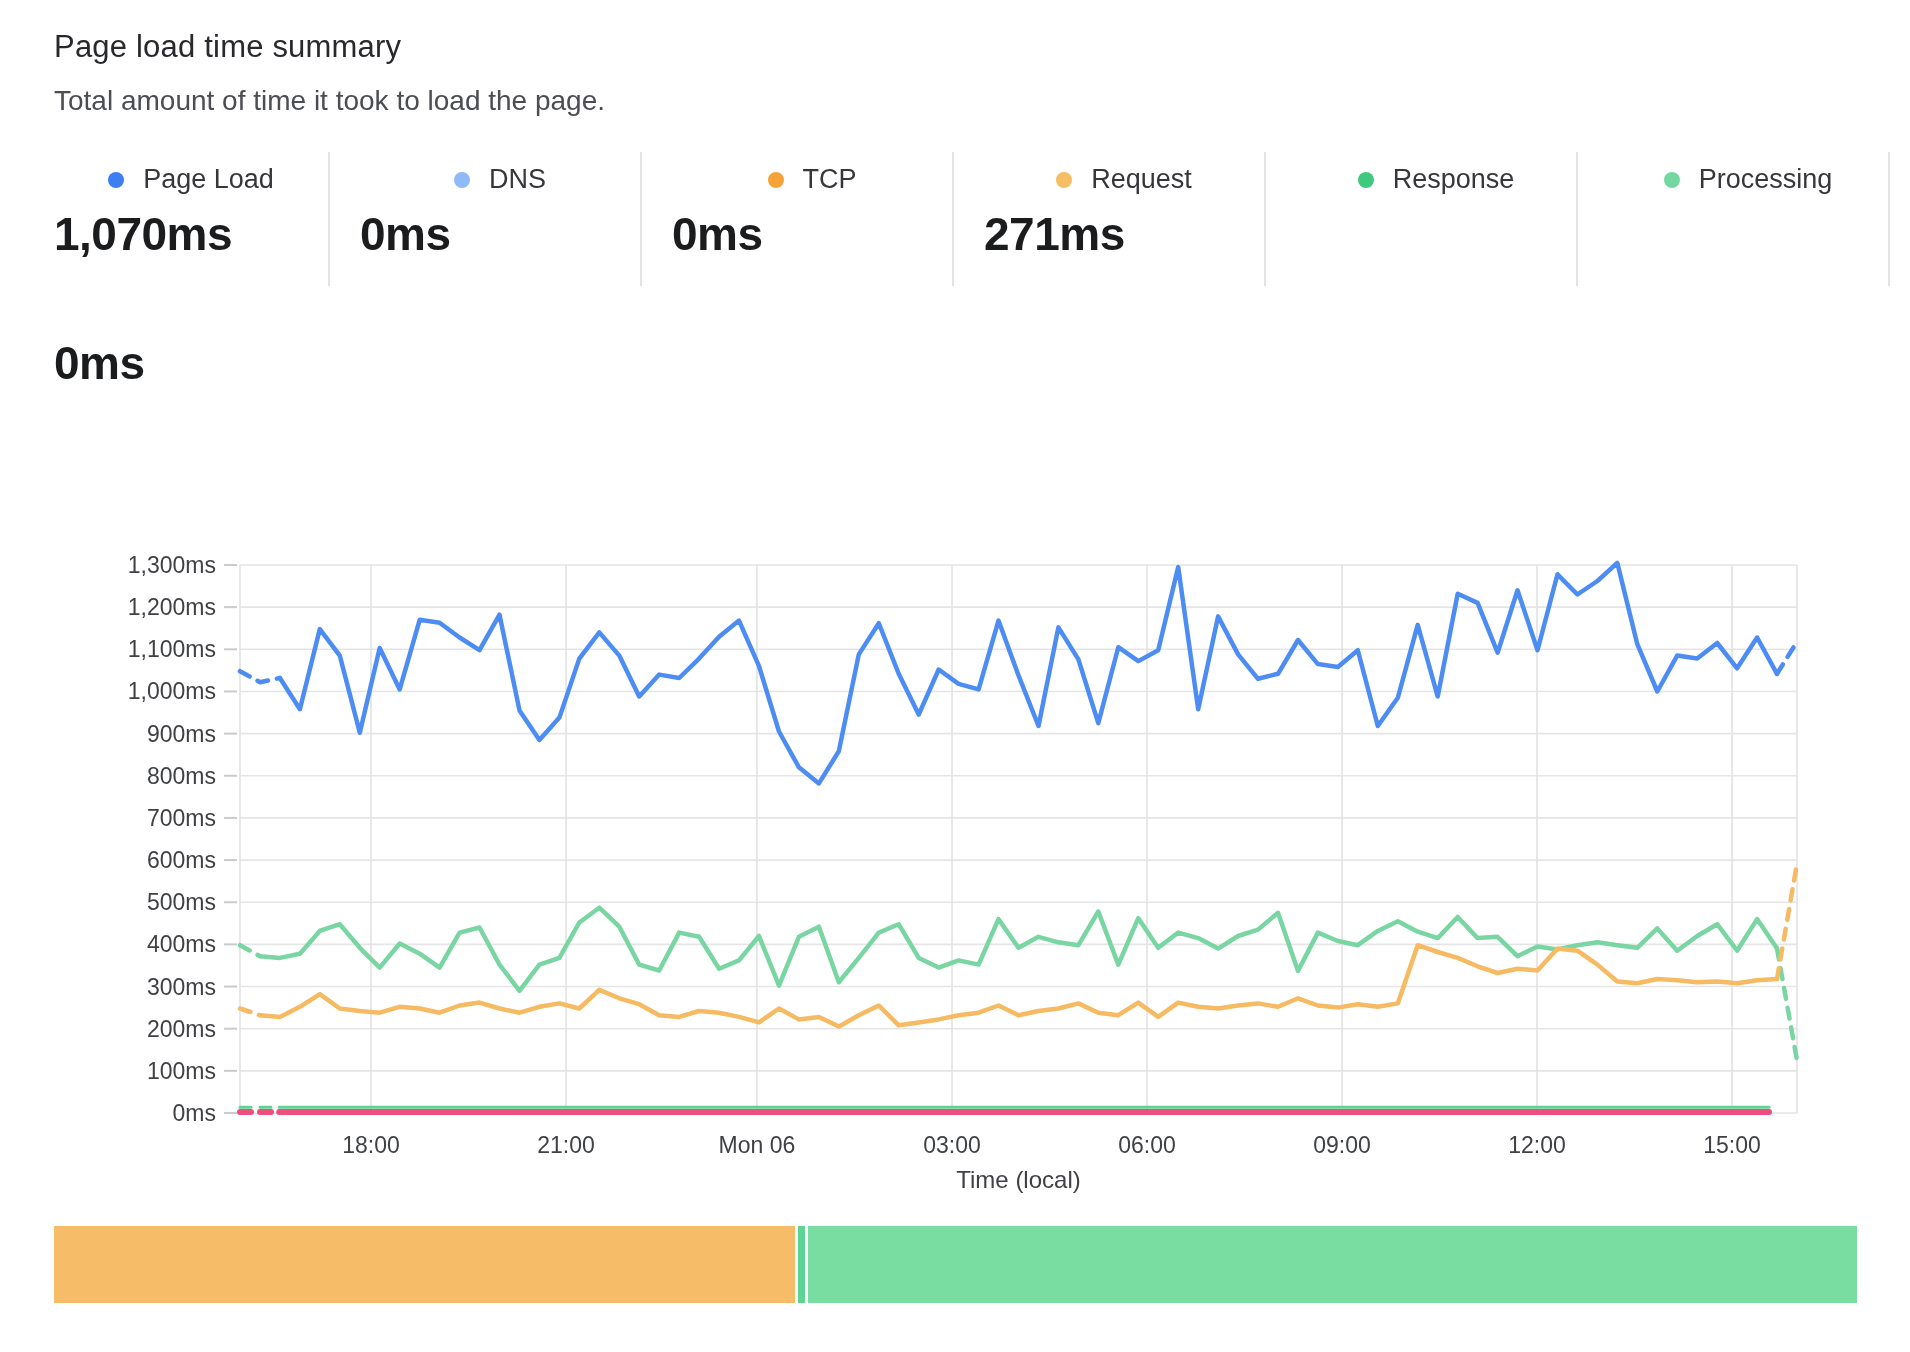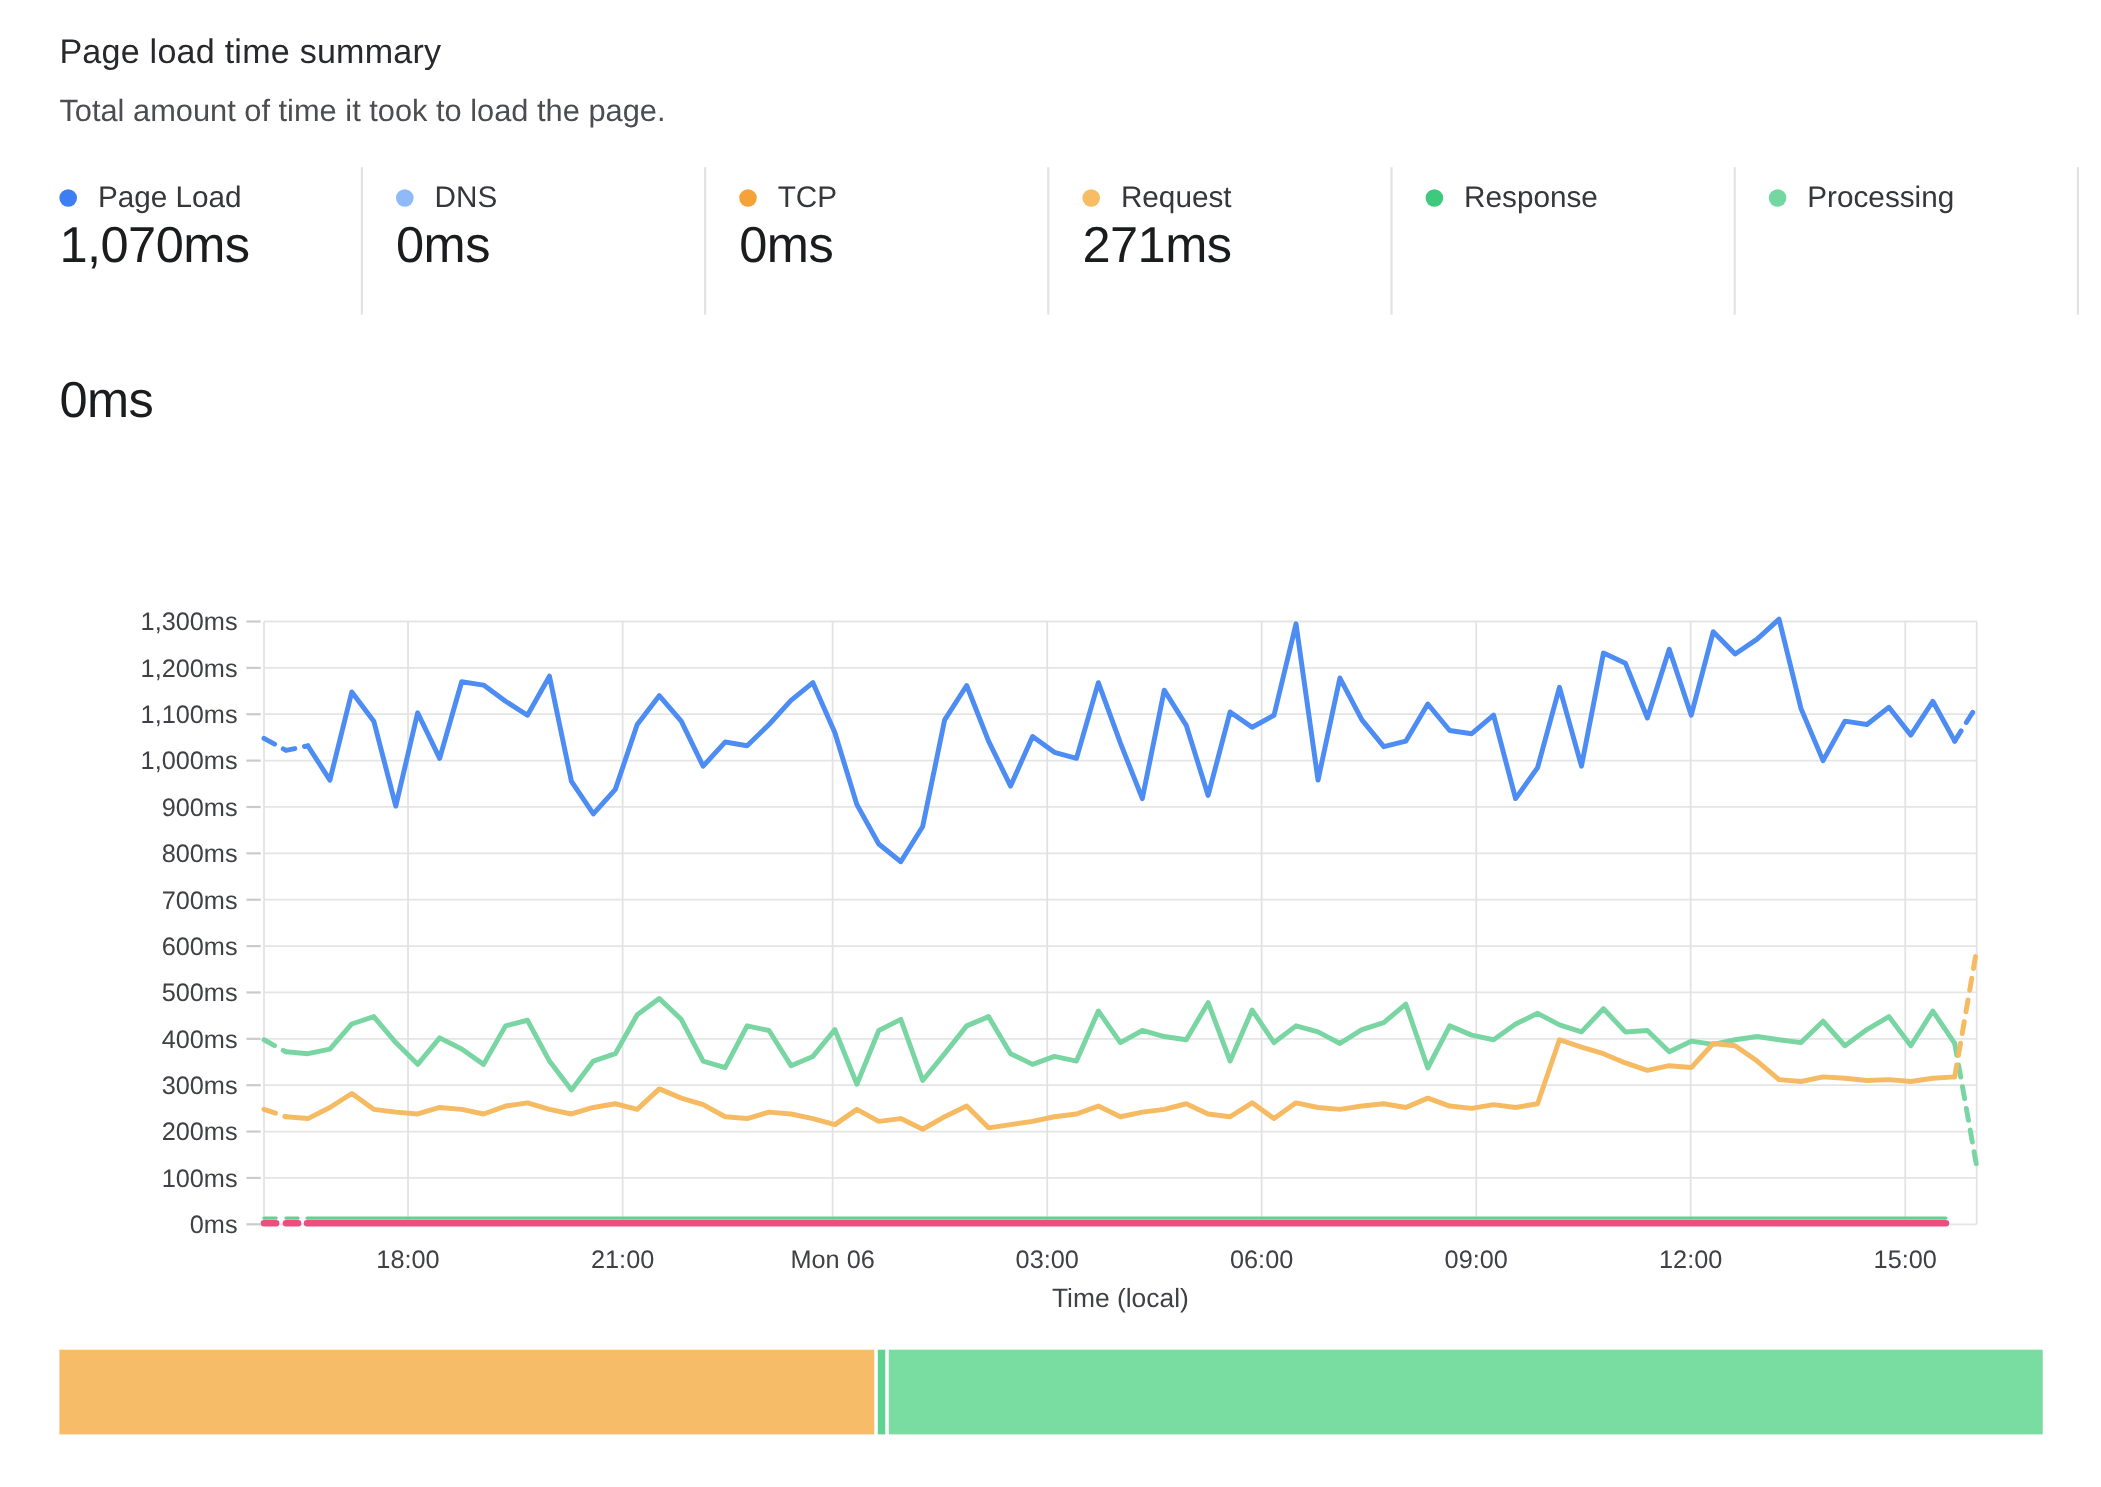--- a/index.html
+++ b/index.html
@@ -5,24 +5,24 @@
   * { margin:0; padding:0; box-sizing:border-box; }
   html,body { width:1910px; height:1352px; background:#ffffff; overflow:hidden;
               font-family:"Liberation Sans","DejaVu Sans",sans-serif; }
   .container { padding:30px 0 0 54px; }
   .title { font-size:31px; font-weight:normal; color:#28292c; line-height:34px; letter-spacing:0.2px; }
   .subtitle { margin-top:20px; font-size:28px; color:#4c4d52; line-height:34px; }
   .stats-grid { margin-top:34px; display:flex; }
   .stat-cell { height:134px; border-right:2px solid #e3e3e4; width:312px; padding-left:30px; }
   .stat-cell.first { width:276px; padding-left:0; }
   .stat-row2 { margin-top:50px; height:105px; }
-  .legend-row { display:flex; align-items:center; padding-top:12px; }
+  .legend-row { display:flex; align-items:center; padding-top:12px;justify-content:center; }
   .legend-dot { width:16px; height:16px; border-radius:50%; margin-right:19px; flex:0 0 auto; }
   .legend-label { font-size:27px; color:#36373b; }
-  .stat-value { margin-top:0; font-size:46px; font-weight:normal; color:#1b1c1e; letter-spacing:-0.5px; }
+  .stat-value { margin-top:12px; font-size:46px; font-weight:bold; color:#1b1c1e; letter-spacing:-0.5px; }
   .chart-wrap { margin-top:9px; margin-left:6px; }
   .results-bar { margin-top:12px; width:1803px; height:77px; display:flex; }
   .results-bar > div { height:100%; }
   text { font-family:"Liberation Sans","DejaVu Sans",sans-serif; }
 </style>
 </head>
 <body>
 
 <div class="container">
 

